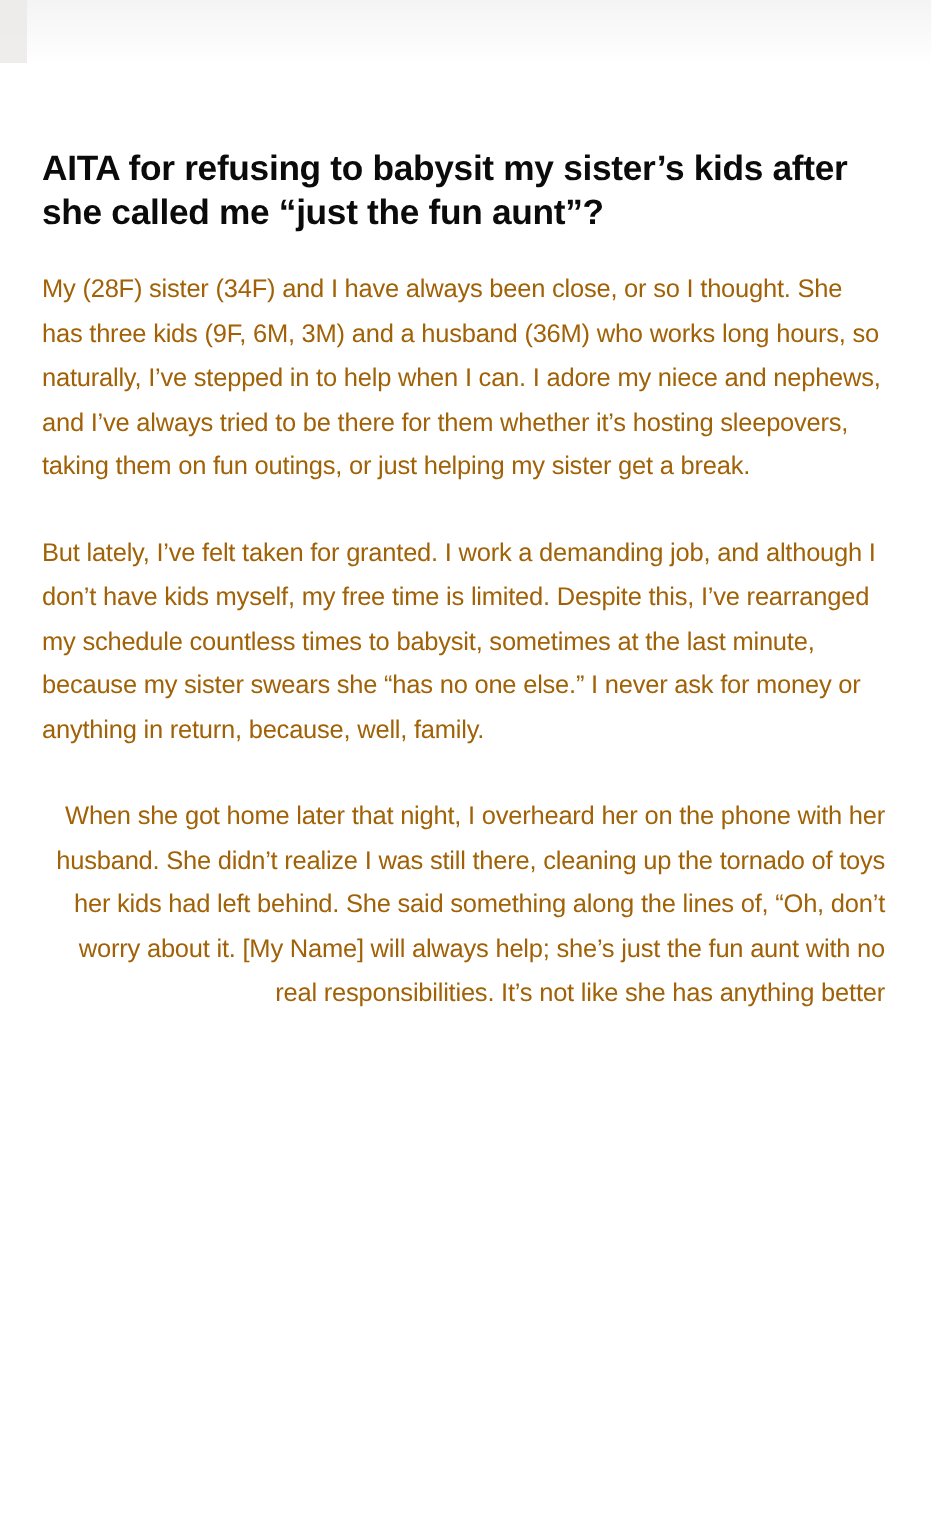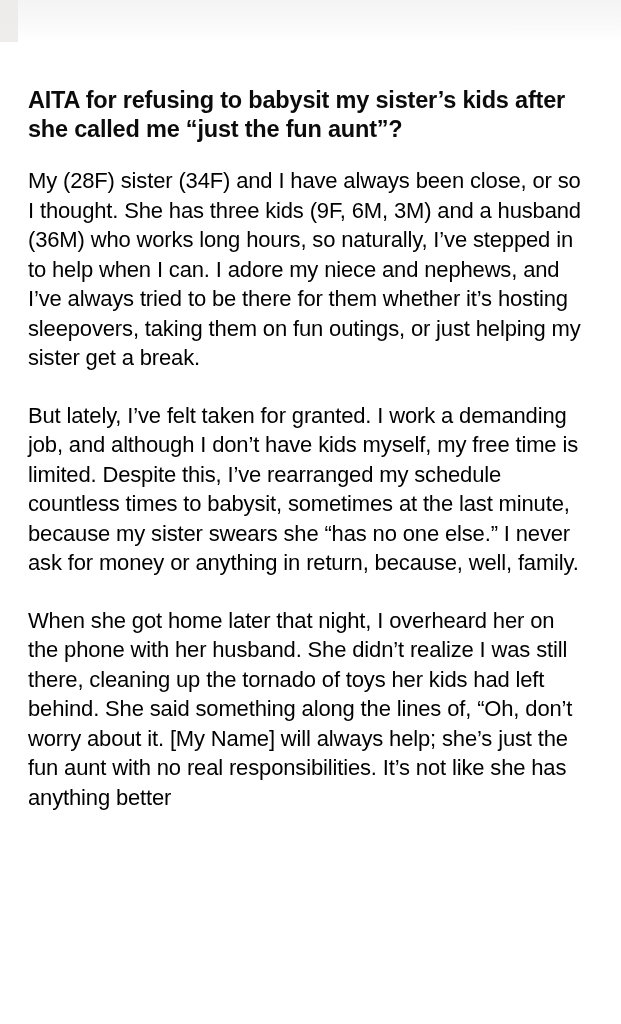--- a/index.html
+++ b/index.html
@@ -44,34 +44,35 @@
     left: 0;
     width: 621px;
     padding: 86px 30px 0 28px;
     box-sizing: border-box;
   }
   .post-title {
     font-size: 23.5px;
     line-height: 29px;
     font-weight: bold;
     letter-spacing: -0.2px;
-    margin: 0 0 22px 0;
+    margin: 12px 0 22px 0;
     color: #0b0b0b;
     max-width: 556px;
   }
   .post-body p {
-    font-size: 22px;
+    font-size: 17px;
     line-height: 29.5px;
     margin: 0 0 28px 0;
-    color: #000000;
+    color: #a16207;
     letter-spacing: -0.15px;
     max-width: 562px;
   }
   .post-body p:last-child {
     margin-bottom: 0;
+    text-align: right;
   }
   
   .bottom-fade {
     position: absolute;
     left: 0;
     bottom: 0;
     width: 621px;
     height: 16px;
     background: linear-gradient(to bottom, rgba(255,255,255,0) 0%, rgba(255,255,255,0.92) 85%, #ffffff 100%);
     pointer-events: none;

